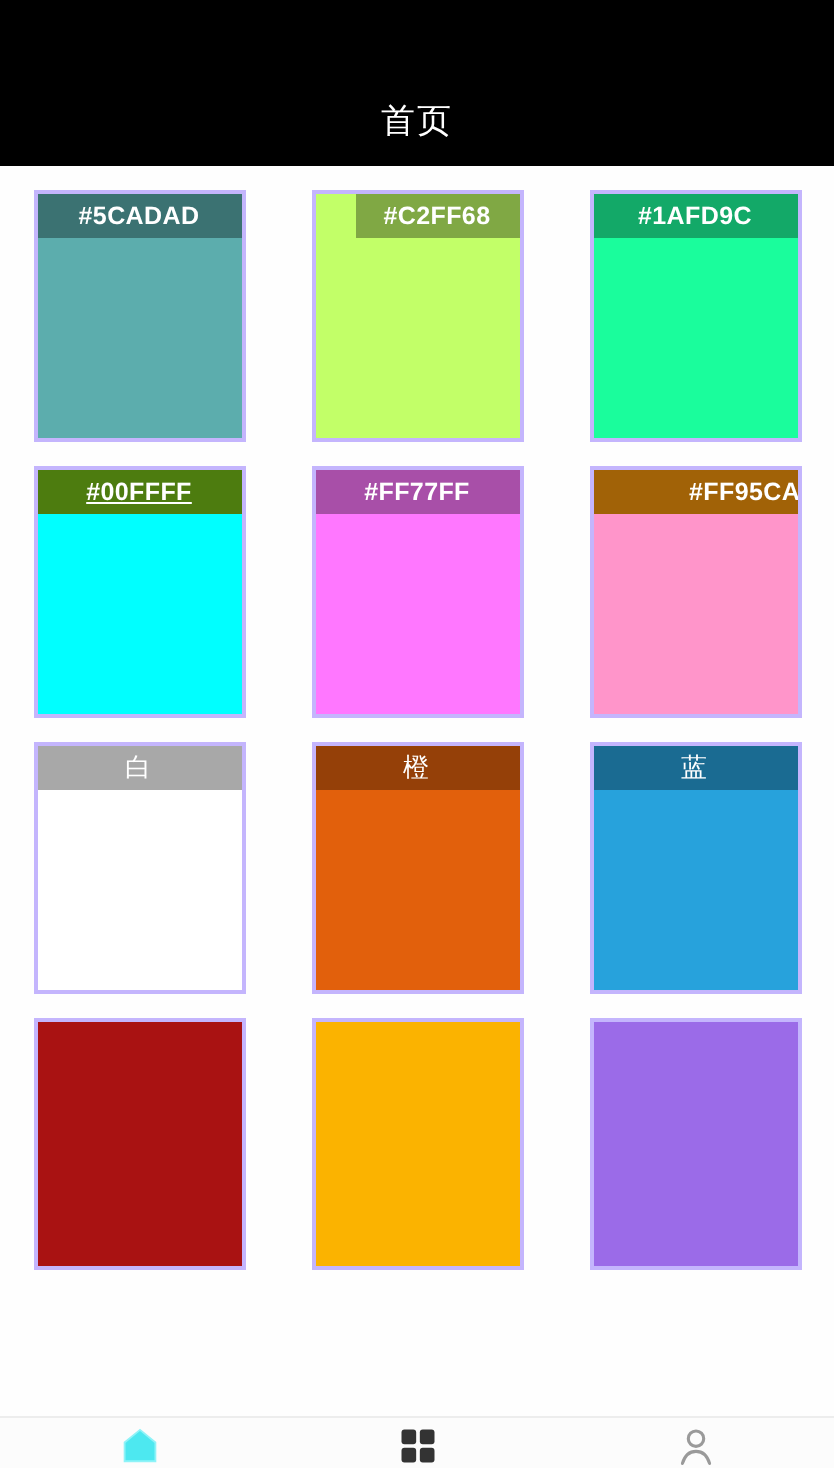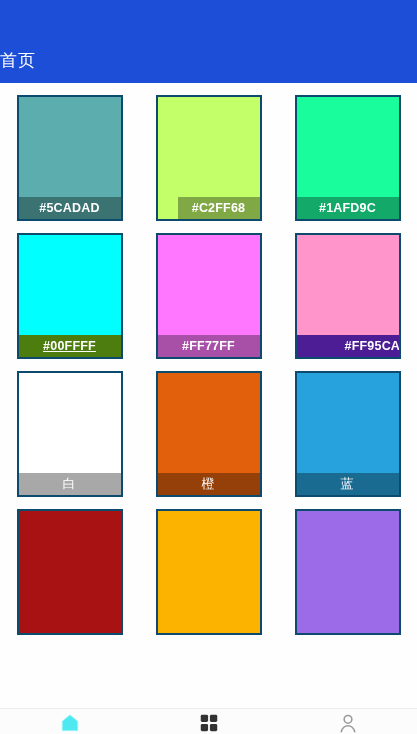--- a/index.html
+++ b/index.html
@@ -23,24 +23,24 @@
     background: #fdfdfd;
   }
 
   
   .header {
     position: absolute;
     left: 0;
     top: 0;
     width: 417px;
     height: 83px;
-    background: #1d4ed8;
+    background: #000000;
     display: flex;
     align-items: flex-end;
-    justify-content: flex-start;
+    justify-content: center;
     box-sizing: border-box;
     padding-bottom: 11px;
   }
   .header-title {
     color: #ffffff;
     font-size: 17px;
     letter-spacing: 1px;
     line-height: 22px;
     font-weight: 400;
   }
@@ -68,25 +68,24 @@
     box-sizing: border-box;
     display: flex;
     justify-content: center;
     padding-top: 12px;
   }
 
   .card {
     width: 106px;
     height: 126px;
     box-sizing: border-box;
-    border: 2px solid #0c4a6e;
+    border: 2px solid #c4b5fd;
     background: #ffffff;
     display: flex;
     flex-direction: column;
-    justify-content: flex-end;
     overflow: hidden;
     position: relative;
   }
   .card-fill {
     position: absolute;
     left: 0; top: 0; right: 0; bottom: 0;
   }
   .card-label {
     position: relative;
     height: 22px;
@@ -148,39 +147,39 @@
         </div>
         <div class="cell">
           <div class="card">
             <div class="card-fill" style="background: rgb(194, 255, 104);"></div>
             <div class="card-label" style="background: rgb(128, 168, 68); margin-left: 20px;">#C2FF68</div>
           </div>
         </div>
         <div class="cell">
           <div class="card">
             <div class="card-fill" style="background: rgb(26, 253, 156);"></div>
-            <div class="card-label" style="background: rgb(19, 169, 104); margin-top: 45px;">#1AFD9C</div>
+            <div class="card-label" style="background: rgb(19, 169, 104);">#1AFD9C</div>
           </div>
         </div>
         <div class="cell">
           <div class="card">
             <div class="card-fill" style="background: rgb(0, 255, 255);"></div>
             <div class="card-label" style="background: #4d7c0f; text-decoration: underline;">#00FFFF</div>
           </div>
         </div>
         <div class="cell">
           <div class="card">
             <div class="card-fill" style="background: rgb(255, 119, 255);"></div>
             <div class="card-label" style="background: rgb(168, 79, 168);">#FF77FF</div>
           </div>
         </div>
         <div class="cell">
           <div class="card">
             <div class="card-fill" style="background: rgb(255, 149, 202);"></div>
-            <div class="card-label" style="background: #4c1d95; padding-left: 48px;">#FF95CA</div>
+            <div class="card-label" style="background: #a16207; padding-left: 48px;">#FF95CA</div>
           </div>
         </div>
         <div class="cell">
           <div class="card">
             <div class="card-fill" style="background: rgb(255, 255, 255);"></div>
             <div class="card-label cn" style="background: rgb(168, 168, 168);">白</div>
           </div>
         </div>
         <div class="cell">
           <div class="card">

